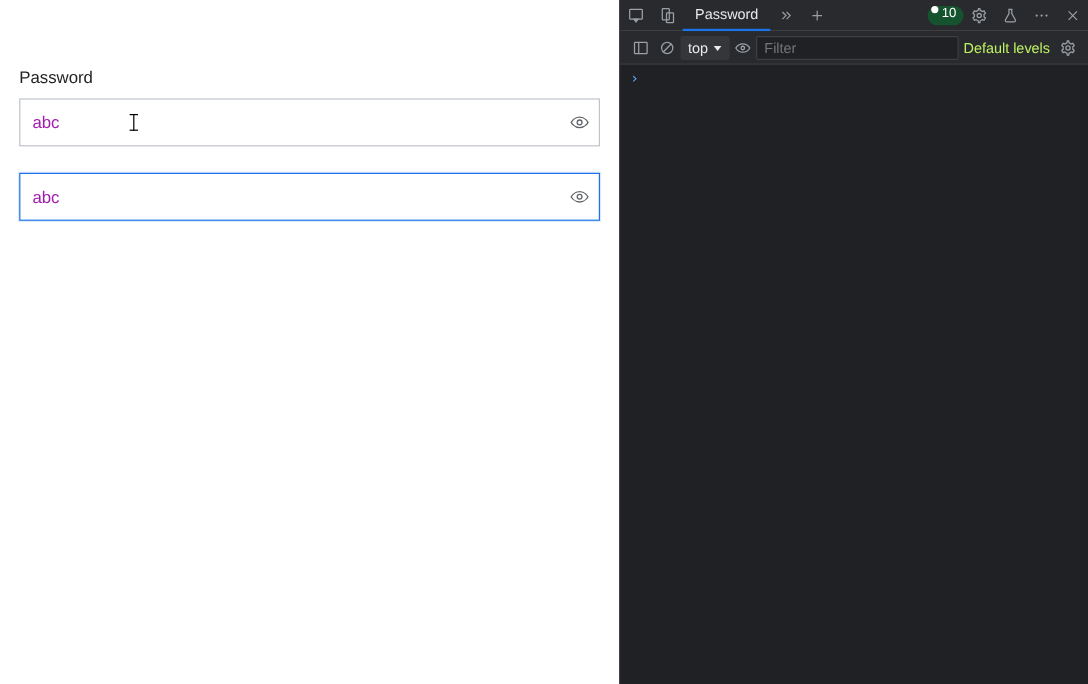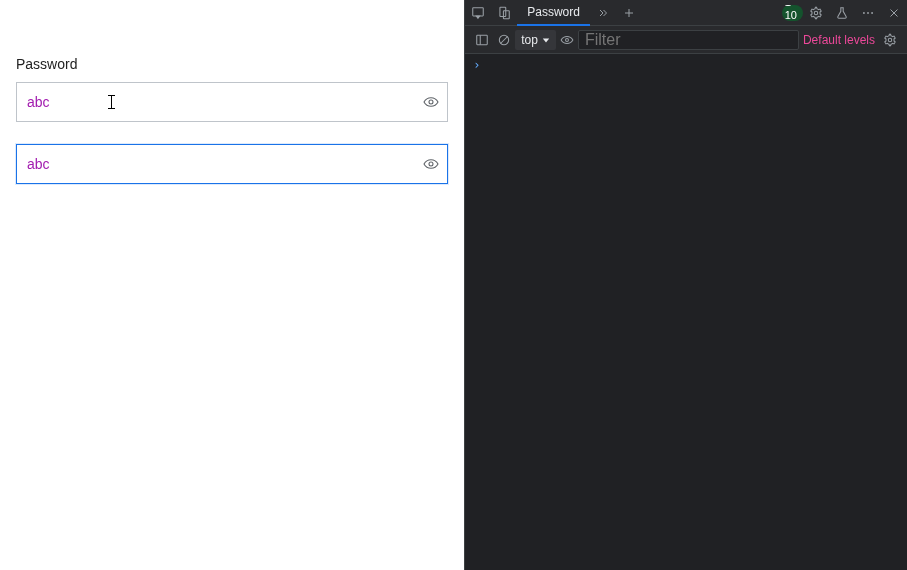--- a/index.html
+++ b/index.html
@@ -33,32 +33,31 @@
   .devtools { flex: 1; height: 100%; background: #292a2d; color: #e8eaed; border-left: 1px solid #3c4043; display: flex; flex-direction: column; font-size: 12px; }
   .dt-tabs { height: 26px; display: flex; align-items: center; background: #292a2d; border-bottom: 1px solid #3c4043; }
   .dt-tabs .ico { width: 26px; height: 26px; display: flex; align-items: center; justify-content: center; color: #9aa0a6; cursor: pointer; }
   .dt-tabs .tab { padding: 0 10px; height: 26px; display: flex; align-items: center; color: #e8eaed; cursor: pointer; }
   .dt-tabs .tab.active { border-bottom: 2px solid #1a73e8; }
   .dt-tabs .spacer { flex: 1; }
   .badge {
     display: inline-flex; height: 16px; padding: 0 6px 0 3px;
     background: #14532d; color: #fff; border-radius: 8px; font-size: 11px; gap: 3px;
     cursor: pointer;
-    flex-direction: column;
   }
   .badge .dot { width: 6px; height: 6px; border-radius: 50%; background: #fff; }
   .dt-toolbar { height: 28px; display: flex; align-items: center; gap: 0; padding: 0 6px; border-bottom: 1px solid #3c4043; background: #292a2d; }
   .dt-toolbar .ico { width: 22px; height: 22px; display: flex; align-items: center; justify-content: center; color: #9aa0a6; cursor: pointer; border-radius: 2px; }
   .context-sel { display: inline-flex; align-items: center; height: 20px; padding: 0 6px; background: #35363a; border-radius: 2px; color: #e8eaed; cursor: pointer; gap: 4px; }
   .context-sel svg { width: 8px; height: 8px; }
   .filter-input {
     flex: 0 0 118px; height: 20px; background: #202124; border: 1px solid #3c4043;
-    color: #e8eaed; padding: 0 6px; font-size: 16px; border-radius: 2px; outline: none;
-  }
-  .levels { color: #ec4899; cursor: pointer; padding: 0 4px; white-space: nowrap; text-align: center; }
+    color: #e8eaed; padding: 0 6px; font-size: 12px; border-radius: 2px; outline: none;
+  }
+  .levels { color: #bef264; cursor: pointer; padding: 0 4px; white-space: nowrap; text-align: center; }
   .dt-body { flex: 1; background: #202124; padding: 4px 8px; font-family: Menlo, Consolas, monospace; }
   .prompt { color: #63acff; font-size: 12px; }
   svg { display: block; }
 </style>
 </head>
 <body>
 
 <div class="layout">
 
   <div class="page">

